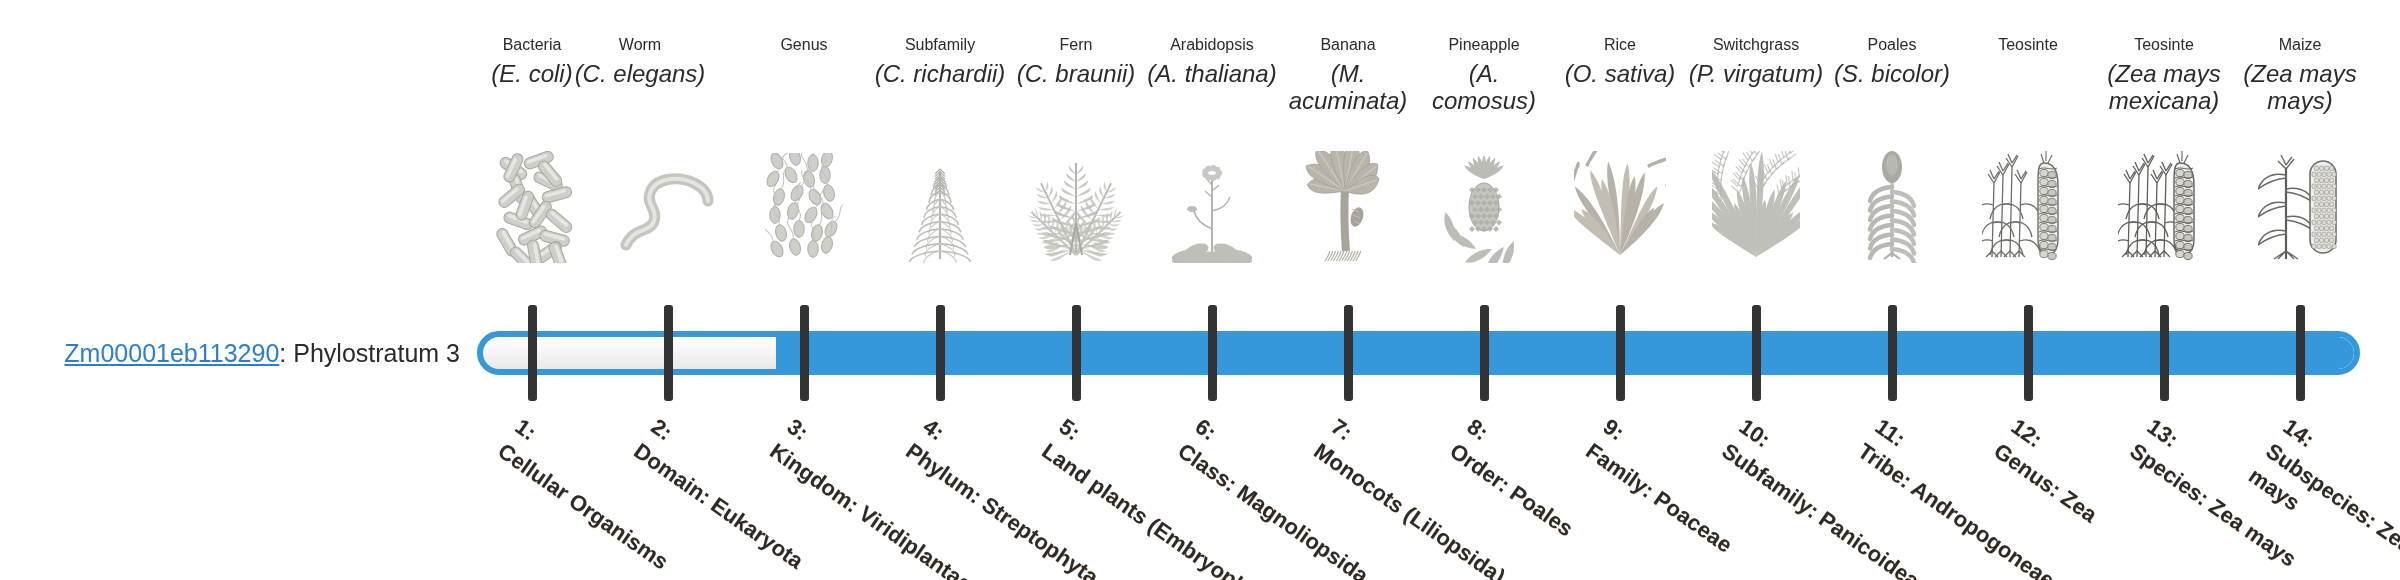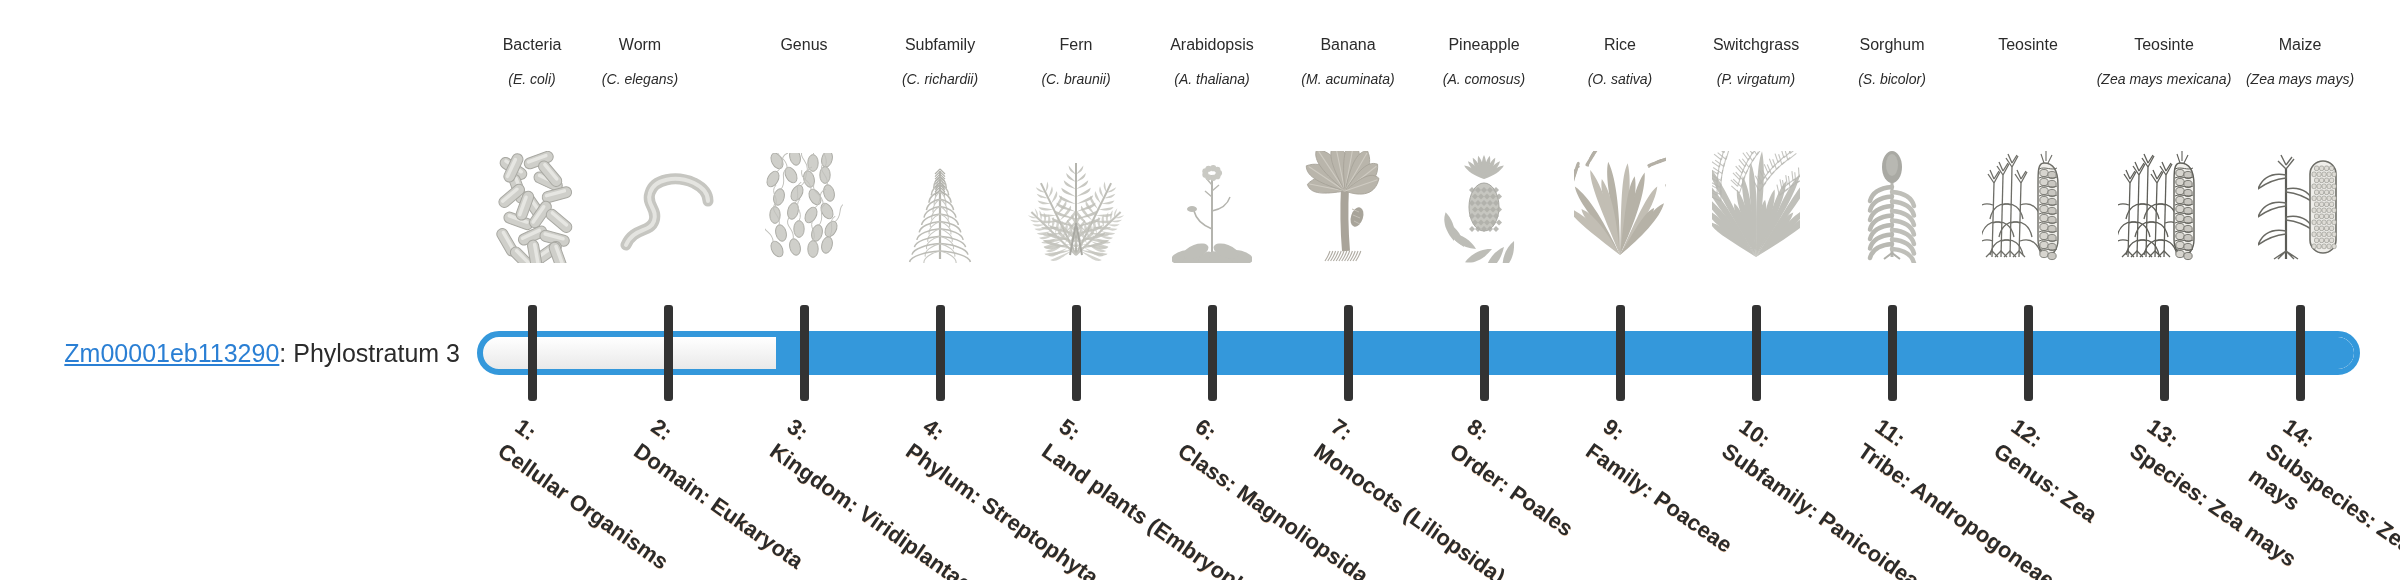--- a/index.html
+++ b/index.html
@@ -49,25 +49,24 @@
     margin-left: -68px;
     text-align: center;
   }
   .col .common {
     font-size: 16px;
     line-height: 30px;
     color: #2b2b2b;
     white-space: nowrap;
   }
   .col .latin {
-    font-size: 14px;
+    font-size: 24px;
     line-height: 27px;
     font-style: italic;
     color: #2b2b2b;
-    margin-top: 6px;
     word-break: normal;
   }
 
   .icon-wrap {
     position: absolute;
     top: 168px;
     width: 136px;
     margin-left: -68px;
     height: 95px;
     display: flex;
@@ -173,21 +172,21 @@
       </div>
       <div class="col" style="left: 1620px;">
         <div class="common">Rice</div>
         <div class="latin">(O. sativa)</div>
       </div>
       <div class="col" style="left: 1756px;">
         <div class="common">Switchgrass</div>
         <div class="latin">(P. virgatum)</div>
       </div>
       <div class="col" style="left: 1892px;">
-        <div class="common">Sorghum</div>
+        <div class="common">Poales</div>
         <div class="latin">(S. bicolor)</div>
       </div>
       <div class="col" style="left: 2028px;">
         <div class="common">Teosinte</div>
       </div>
       <div class="col" style="left: 2164px;">
         <div class="common">Teosinte</div>
         <div class="latin">(Zea mays mexicana)</div>
       </div>
       <div class="col" style="left: 2300px;">

